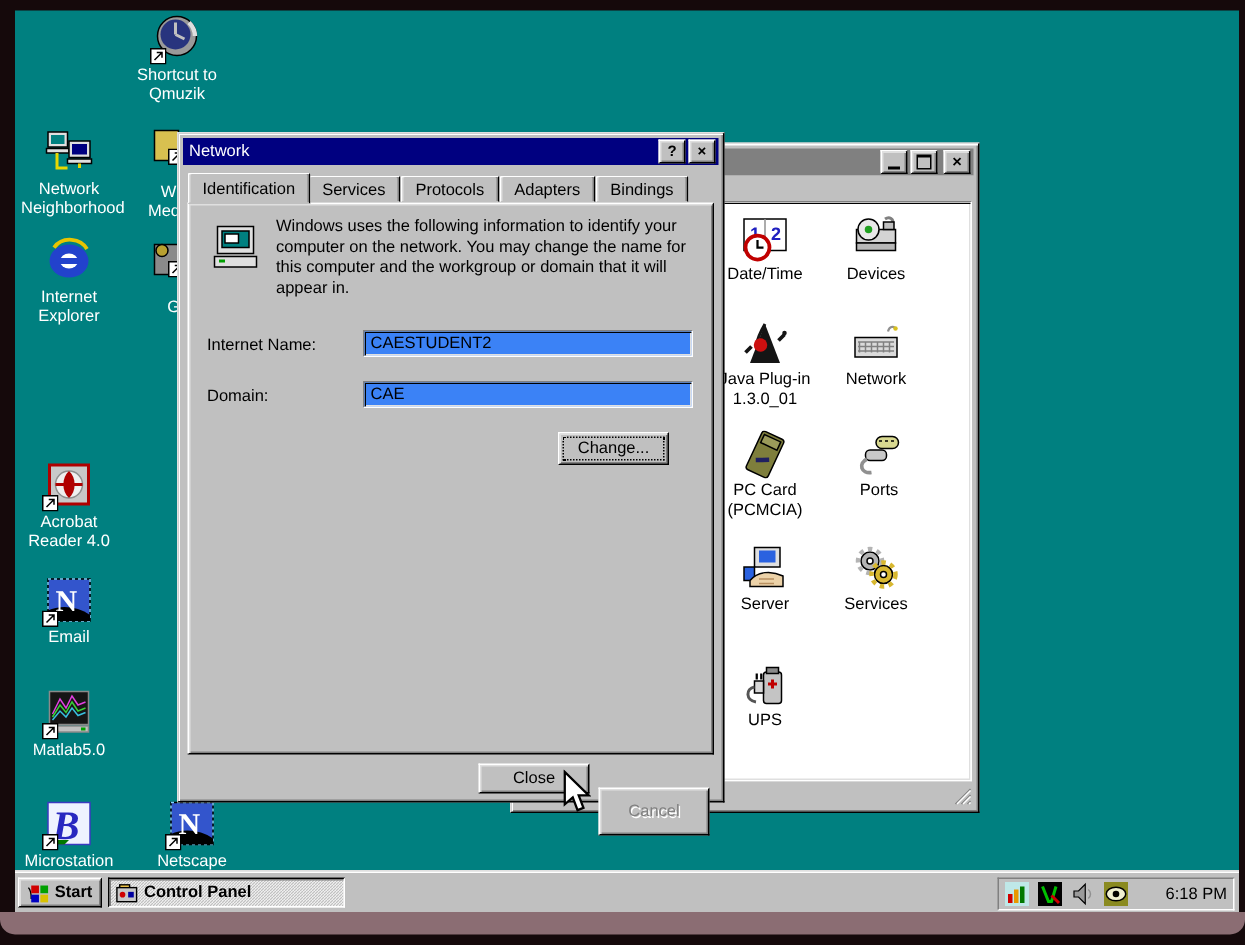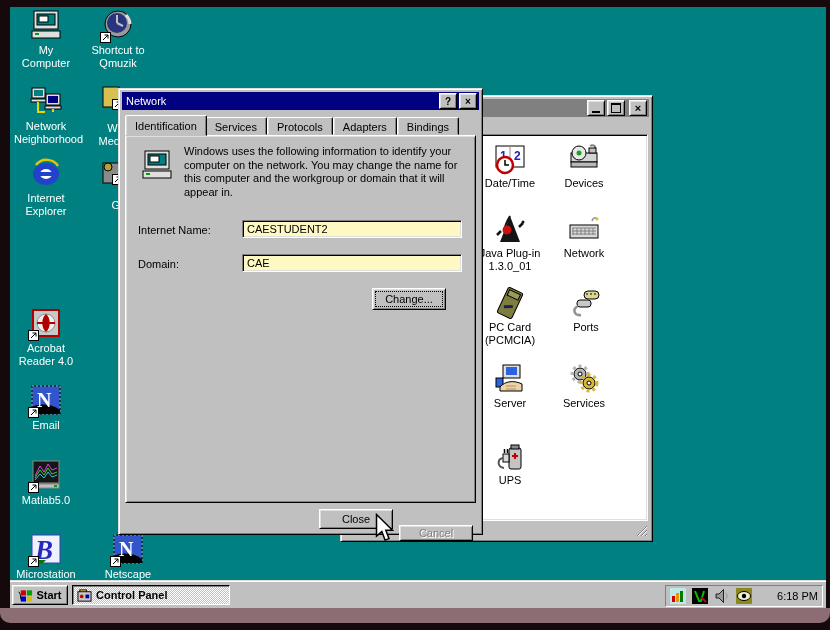--- a/index.html
+++ b/index.html
@@ -3,21 +3,21 @@
 <meta charset="utf-8">
 <style>
   html,body{margin:0;padding:0}
   body{width:830px;height:630px;position:relative;background:#15090b;overflow:hidden;
        font-family:"Liberation Sans",sans-serif;font-size:11px;color:#000;}
   .abs{position:absolute}
   .screen{position:absolute;left:10px;top:7px;width:816px;height:601px;background:#008080;overflow:hidden}
   .bezel{position:absolute;left:0;top:608px;width:830px;height:15px;background:#8b6d73;border-radius:0 0 10px 10px}
   
   .r3{border:1px solid;border-color:#dfdfdf #000 #000 #dfdfdf;box-shadow:inset 1px 1px 0 #fff,inset -1px -1px 0 #808080;background:#c0c0c0}
-  .s3{border:1px solid;border-color:#808080 #fff #fff #808080;box-shadow:inset 1px 1px 0 #000,inset -1px -1px 0 #dfdfdf;background:#fef9c3}
+  .s3{border:1px solid;border-color:#808080 #fff #fff #808080;box-shadow:inset 1px 1px 0 #000,inset -1px -1px 0 #dfdfdf;background:#3b82f6}
   .btn{border:1px solid;border-color:#fff #000 #000 #fff;box-shadow:inset 1px 1px 0 #dfdfdf,inset -1px -1px 0 #808080;background:#c0c0c0;
        display:flex;align-items:center;justify-content:center;font-size:11px;cursor:default}
   .btn.focus{outline:1px dotted #000;outline-offset:-4px}
   .btn.disabled{color:#808080;text-shadow:1px 1px 0 #fff}
   .ul::first-letter{text-decoration:underline}
   
   .dicon{position:absolute;width:72px;display:flex;flex-direction:column;align-items:center;z-index:1}
   .dicon .ic{position:relative;width:32px;height:32px}
   .dicon .lbl{margin-top:3px;max-width:64px;text-align:center;color:#fff;line-height:13px}
   .sc{position:absolute;left:-2px;bottom:-2px;width:11px;height:11px}
@@ -39,32 +39,20 @@
   .checker{background-image:linear-gradient(45deg,#fff 25%,transparent 25%,transparent 75%,#fff 75%),
                             linear-gradient(45deg,#fff 25%,#c0c0c0 25%,#c0c0c0 75%,#fff 75%);
            background-size:2px 2px;background-position:0 0,1px 1px}
   svg{display:block}
 </style>
 </head>
 <body>
 
 <div class="screen">
 
-  <div class="dicon" style="left:0;top:2px">
-    <span class="ic">
-      <svg viewBox="0 0 32 32" width="32" height="32">
-          <rect x="4" y="2" width="24" height="18" fill="#dfdfdf" stroke="#000"></rect>
-          <rect x="7" y="5" width="18" height="11" fill="#008080" stroke="#000"></rect>
-          <rect x="9" y="7" width="9" height="6" fill="#fff" stroke="#000"></rect>
-          <rect x="2" y="22" width="28" height="7" fill="#dfdfdf" stroke="#000"></rect>
-          <rect x="5" y="24" width="4" height="2" fill="#00a000"></rect>
-        </svg>
-    </span>
-    <span class="lbl">My Computer</span>
-  </div>
 
   <div class="dicon" style="left:72px;top:2px">
     <span class="ic">
       <svg viewBox="0 0 32 32" width="32" height="32">
           <circle cx="16" cy="15" r="13" fill="#9a9a9a" stroke="#000"></circle>
           <circle cx="15" cy="14" r="10" fill="#28347e"></circle>
           <path d="M15 14 L15 6" stroke="#c0c0c0" stroke-width="2"></path>
           <path d="M15 14 L21 17" stroke="#c0c0c0" stroke-width="2"></path>
           <path d="M24 6 a13 13 0 0 1 4 9" stroke="#dfdfdf" fill="none" stroke-width="3"></path>
         </svg>
@@ -396,21 +384,21 @@
       <span class="abs" style="left:12px;top:88px">Internet Name:</span>
       <div class="abs s3" style="left:116px;top:84px;width:214px;height:16px;display:flex;align-items:center;padding-left:4px">CAESTUDENT2</div>
 
       <span class="abs" style="left:12px;top:122px">Domain:</span>
       <div class="abs s3" style="left:116px;top:118px;width:214px;height:16px;display:flex;align-items:center;padding-left:4px">CAE</div>
 
       <button class="abs btn focus ul" style="left:246px;top:152px;width:74px;height:22px">Change...</button>
     </div>
 
     <button class="abs btn ul" style="left:200px;top:420px;width:74px;height:20px">Close</button>
-    <button class="abs btn disabled" style="left:280px;top:436px;width:74px;height:16px">Cancel</button>
+    <button class="abs btn disabled" style="left:280px;top:436px;width:74px;height:32px">Cancel</button>
   </div>
 
   <div class="abs" style="left:0;right:0;bottom:0;height:26px;background:#c0c0c0;border-top:1px solid #fff;box-shadow:0 -1px 0 #dfdfdf;z-index:6">
     <button class="btn abs" style="left:2px;top:3px;width:56px;height:20px;gap:3px;font-weight:bold">
       <span>
           <svg viewBox="0 0 16 16" width="15" height="15">
             <path d="M1 4 q2 2 2 8" stroke="#000" fill="none"></path>
             <rect x="3" y="2.5" width="5.5" height="5.5" fill="#d00000"></rect>
             <rect x="9.5" y="2.5" width="5.5" height="5.5" fill="#00a000"></rect>
             <rect x="3" y="9" width="5.5" height="5.5" fill="#0000c0"></rect>

